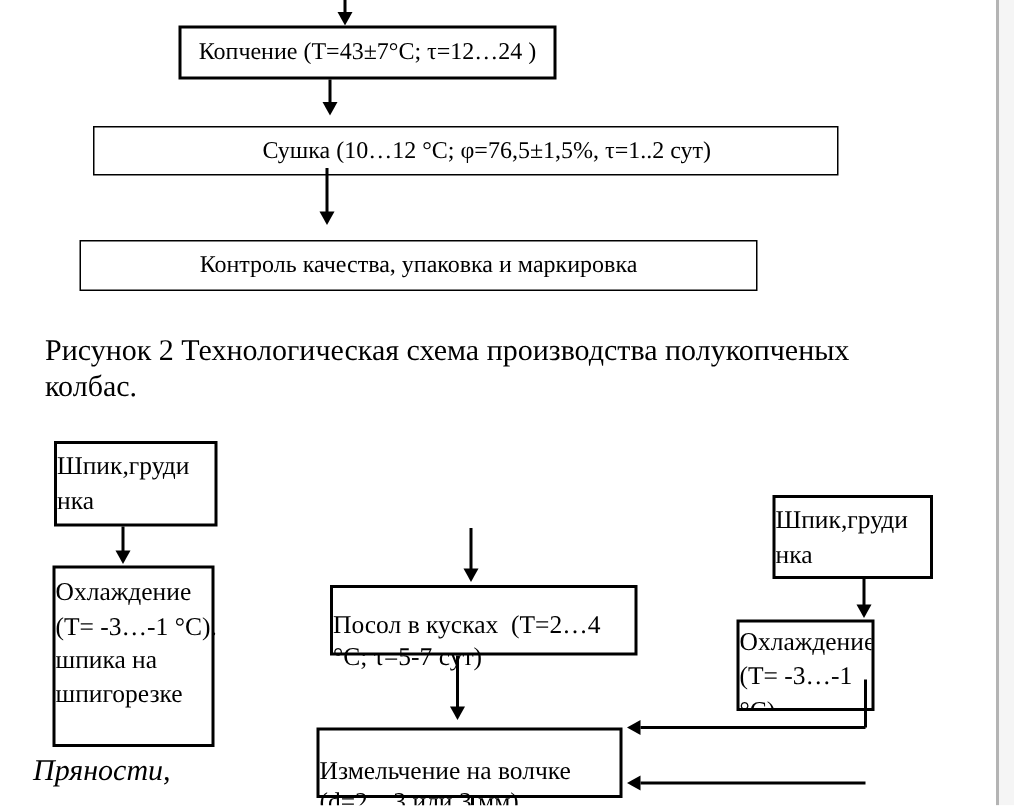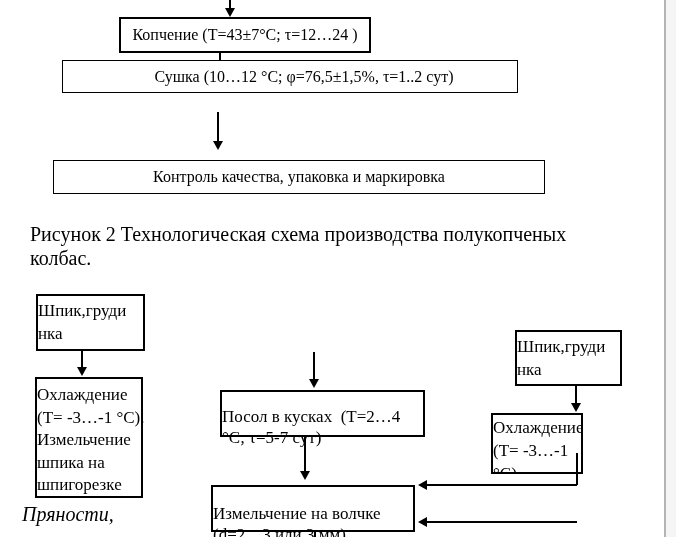--- a/index.html
+++ b/index.html
@@ -54,45 +54,44 @@
   <div class="vline" style="left:229px;top:0;height:9px;"></div>
   <div class="head-down" style="left:225px;top:8px;"></div>
 
   <div class="fbox center-one fs16" style="left:119px;top:17px;width:252px;height:36px;">
     <span class="line">Копчение (Т=43±7°С; τ=12…24 )</span>
   </div>
 
   <div class="vline" style="left:219px;top:53px;height:16px;"></div>
   <div class="head-down" style="left:215px;top:68px;"></div>
 
-  <div class="fbox thin center-one fs16" style="left:62px;top:60px;width:456px;height:33px;padding-left:28px;">
+  <div class="fbox thin center-one fs16" style="left:62px;top:84px;width:497px;height:33px;padding-left:28px;">
     <span class="line">Сушка (10…12 °С; φ=76,5±1,5%, τ=1..2 сут)</span>
   </div>
 
   <div class="vline" style="left:217px;top:112px;height:30px;"></div>
   <div class="head-down" style="left:213px;top:141px;"></div>
 
-  <div class="fbox thin center-one fs16" style="left:53px;top:160px;width:492px;height:34px;">
+  <div class="fbox thin center-one fs16" style="left:53px;top:160px;width:452px;height:34px;">
     <span class="line">Контроль качества, упаковка и маркировка</span>
   </div>
 
   <div class="caption">Рисунок 2 Технологическая схема производства полукопченых колбас.</div>
 
   <div class="fbox fs17" style="left:36px;top:294px;width:109px;height:57px;padding-top:3px;">
     <div class="line">Шпик,груди</div>
     <div class="line">нка</div>
   </div>
 
   <div class="vline" style="left:81px;top:351px;height:17px;"></div>
   <div class="head-down" style="left:77px;top:367px;"></div>
 
   <div class="fbox fs17" style="left:35px;top:377px;width:108px;height:121px;padding-top:5px;line-height:22.5px;">
     <div class="line">Охлаждение</div>
     <div class="line">(Т= -3…-1 °С).</div>
-    <div class="line">Измельчение</div>
     <div class="line">шпика на</div>
     <div class="line">шпигорезке</div>
   </div>
 
   <div class="side-label">Пряности,</div>
 
 
   <div class="vline" style="left:313px;top:352px;height:28px;"></div>
   <div class="head-down" style="left:309px;top:379px;"></div>
 

